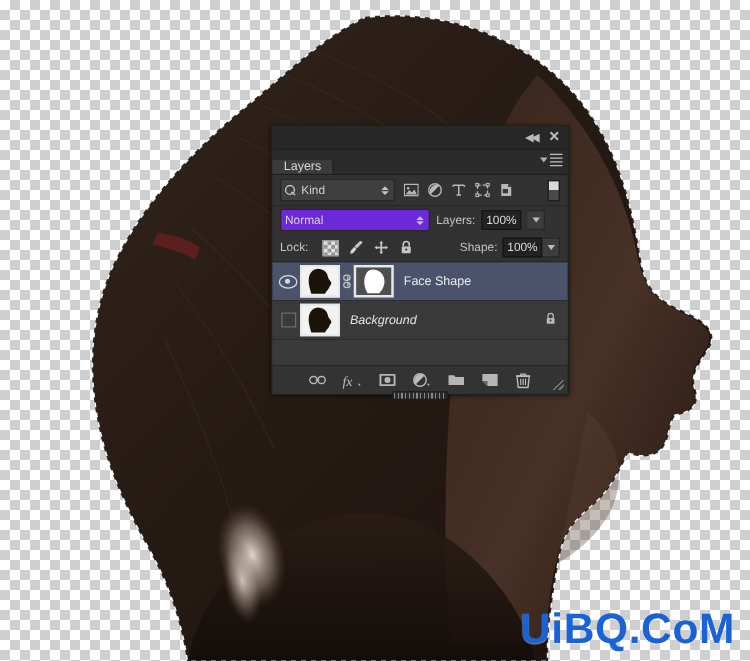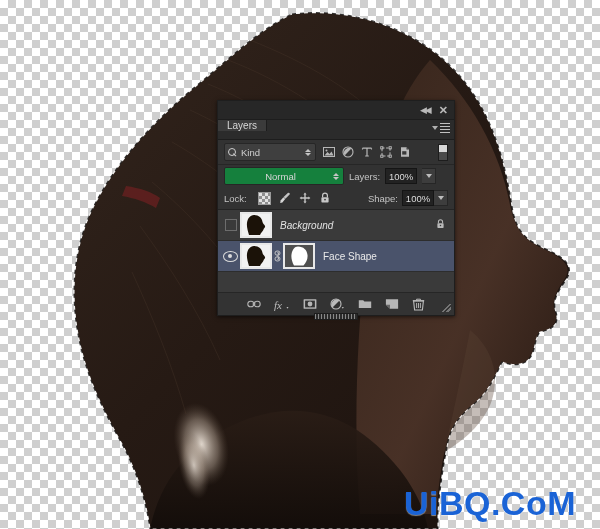--- a/index.html
+++ b/index.html
@@ -30,21 +30,21 @@
     fill:none;stroke:#202020;stroke-width:1.1;
     stroke-dasharray:4 4;opacity:.85;
   }
   .ants2{
     fill:none;stroke:#ffffff;stroke-width:1.1;
     stroke-dasharray:4 4;stroke-dashoffset:4;opacity:.9;
   }
 
   
   .watermark{
-    position:absolute;right:24px;bottom:6px;
+    position:absolute;right:12px;bottom:6px;
     font-family:"Liberation Sans", sans-serif;
     font-size:34px;font-weight:bold;letter-spacing:.5px;
     color:#1a63d6;
     text-shadow:0 1px 1px rgba(255,255,255,.5);
     user-select:none;
   }
 
   
   .panel{
     position:absolute;left:217px;top:100px;width:236px;
@@ -58,21 +58,21 @@
     height:18px;background:#272727;
     display:flex;align-items:center;justify-content:flex-end;
     padding-right:6px;gap:9px;
     border-bottom:1px solid #1d1d1d;
   }
   .tb-btn{color:#b9b9b9;font-size:10px;line-height:1;cursor:default;}
   .tb-btn.collapse{letter-spacing:-2px;font-size:9px;}
   .tb-btn.close{font-size:11px;font-weight:bold;}
 
   .panel-tabs{
-    height:19px;background:#2b2b2b;display:flex;align-items:flex-start;
+    height:19px;background:#2b2b2b;display:flex;align-items:flex-end;
     border-bottom:1px solid #1d1d1d;position:relative;
   }
   .tab{
     padding:0 9px;display:flex;align-items:center;
     background:#3b3b3b;color:#d7d7d7;font-size:10px;
     border-right:1px solid #1d1d1d;
   }
   .tabs-filler{flex:1;background:#242424;}
   .panel-menu{
     position:absolute;right:4px;top:3px;display:flex;align-items:center;gap:1px;
@@ -111,22 +111,22 @@
   .ficon{width:12px;height:12px;position:relative;opacity:.85;}
   .ficon svg{display:block;}
   .filter-toggle{
     margin-left:auto;width:8px;height:15px;border:1px solid #1d1d1d;
     background:linear-gradient(#d8d8d8 0 48%,#4a4a4a 48% 100%);
   }
 
   
   .blend-row{height:22px;background:#323232;gap:5px;}
   .blend-select{
-    width:112px;height:16px;background:#15803d;border:1px solid #262626;border-radius:2px;
-    display:flex;align-items:center;padding:0 3px;color:#d6d6d6;font-size:9.5px;text-align:center;
+    width:112px;height:16px;background:#6d28d9;border:1px solid #262626;border-radius:2px;
+    display:flex;align-items:center;padding:0 3px;color:#d6d6d6;font-size:9.5px;
   }
   .blend-select .lbl{flex:1;}
   .small-label{font-size:9.5px;color:#c3c3c3;}
   .numbox{
     width:30px;height:14px;background:#222;border:1px solid #151515;
     color:#dcdcdc;font-size:9.5px;display:flex;align-items:center;justify-content:center;
   }
   .numdrop{
     width:13px;height:14px;background:#3d3d3d;border:1px solid #262626;border-left:none;
     display:flex;align-items:center;justify-content:center;
@@ -411,20 +411,48 @@
           <span class="numbox">100%</span>
           <span class="numdrop">
               <i></i>
             </span>
         </span>
       </span>
     </div>
 
     <div class="layers-list">
 
+      <div class="layer-row selected">
+        <span class="eye-cell">
+          <span class="eye"></span>
+        </span>
+        <span class="thumb">
+          <svg width="28" height="22" viewBox="0 0 28 22">
+            <rect width="28" height="22" fill="#f2f2f2"></rect>
+            <path d="M12 1 C17 1, 20 4, 20.5 8 C21 10, 22.5 10.5, 23 12 C23.5 13.5, 22 14, 21.5 15.5
+                     C21 17.5, 19 18.5, 18 21 L7 21 C6 17, 4.5 13, 5 9 C5.5 4.5, 8 1.5, 12 1 Z" fill="#1b1208"></path>
+          </svg>
+        </span>
+        <span class="link-ico">
+          <svg width="9" height="12" viewBox="0 0 9 12">
+              <path d="M4.5 2.2 A1.8 1.8 0 0 1 4.5 5.4 M4.5 6.6 A1.8 1.8 0 0 1 4.5 9.8" fill="none" stroke="#cfcfcf" stroke-width="1.1"></path>
+              <rect x="2" y="1" width="5" height="4.2" rx="2.1" fill="none" stroke="#cfcfcf" stroke-width="1"></rect>
+              <rect x="2" y="6.8" width="5" height="4.2" rx="2.1" fill="none" stroke="#cfcfcf" stroke-width="1"></rect>
+            </svg>
+        </span>
+        <span class="mask-thumb">
+          <svg width="28" height="22" viewBox="0 0 28 22">
+            <rect width="28" height="22" fill="#4e4e4e"></rect>
+            <path d="M13 1.5 C18.5 1.5, 22 5, 22.5 10 C23 14, 21 18, 18.5 20.5 L9 20.5
+                     C7 17, 6 13, 6.5 9.5 C7.2 4.8, 9.5 1.5, 13 1.5 Z" fill="#ffffff"></path>
+          </svg>
+        </span>
+        <span class="layer-name">Face Shape</span>
+      </div>
+
       <div class="layer-row unsel">
         <span class="eye-cell">
           <span class="eye-empty"></span>
         </span>
         <span class="thumb">
           <svg width="28" height="22" viewBox="0 0 28 22">
             <rect width="28" height="22" fill="#f2f2f2"></rect>
             <path d="M12 1 C17 1, 20 4, 20.5 8 C21 10, 22.5 10.5, 23 12 C23.5 13.5, 22 14, 21.5 15.5
                      C21 17.5, 19 18.5, 18 21 L7 21 C6 17, 4.5 13, 5 9 C5.5 4.5, 8 1.5, 12 1 Z" fill="#1b1208"></path>
           </svg>
@@ -432,48 +460,20 @@
         <span class="layer-name italic">Background</span>
         <span class="lock-badge">
           <svg width="11" height="12" viewBox="0 0 12 12">
               <path d="M3.7 5.3 V3.7 A2.3 2.3 0 0 1 8.3 3.7 V5.3" fill="none" stroke="#d0d0d0" stroke-width="1.1"></path>
               <rect x="2.6" y="5.3" width="6.8" height="5.1" rx="0.8" fill="#d0d0d0"></rect>
               <circle cx="6" cy="7.6" r="0.85" fill="#3a3a3a"></circle>
             </svg>
         </span>
       </div>
 
-      <div class="layer-row selected">
-        <span class="eye-cell">
-          <span class="eye"></span>
-        </span>
-        <span class="thumb">
-          <svg width="28" height="22" viewBox="0 0 28 22">
-            <rect width="28" height="22" fill="#f2f2f2"></rect>
-            <path d="M12 1 C17 1, 20 4, 20.5 8 C21 10, 22.5 10.5, 23 12 C23.5 13.5, 22 14, 21.5 15.5
-                     C21 17.5, 19 18.5, 18 21 L7 21 C6 17, 4.5 13, 5 9 C5.5 4.5, 8 1.5, 12 1 Z" fill="#1b1208"></path>
-          </svg>
-        </span>
-        <span class="link-ico">
-          <svg width="9" height="12" viewBox="0 0 9 12">
-              <path d="M4.5 2.2 A1.8 1.8 0 0 1 4.5 5.4 M4.5 6.6 A1.8 1.8 0 0 1 4.5 9.8" fill="none" stroke="#cfcfcf" stroke-width="1.1"></path>
-              <rect x="2" y="1" width="5" height="4.2" rx="2.1" fill="none" stroke="#cfcfcf" stroke-width="1"></rect>
-              <rect x="2" y="6.8" width="5" height="4.2" rx="2.1" fill="none" stroke="#cfcfcf" stroke-width="1"></rect>
-            </svg>
-        </span>
-        <span class="mask-thumb">
-          <svg width="28" height="22" viewBox="0 0 28 22">
-            <rect width="28" height="22" fill="#4e4e4e"></rect>
-            <path d="M13 1.5 C18.5 1.5, 22 5, 22.5 10 C23 14, 21 18, 18.5 20.5 L9 20.5
-                     C7 17, 6 13, 6.5 9.5 C7.2 4.8, 9.5 1.5, 13 1.5 Z" fill="#ffffff"></path>
-          </svg>
-        </span>
-        <span class="layer-name">Face Shape</span>
-      </div>
-
       <div class="list-filler"></div>
     </div>
 
     <div class="panel-bottom">
       <span class="bt-ico">
         <svg width="14" height="12" viewBox="0 0 14 12">
             <path d="M5.5 6 H8.5" stroke="#c6c6c6" stroke-width="1.1"></path>
             <rect x="0.8" y="3.2" width="6" height="5.6" rx="2.8" fill="none" stroke="#c6c6c6" stroke-width="1.1"></rect>
             <rect x="7.2" y="3.2" width="6" height="5.6" rx="2.8" fill="none" stroke="#c6c6c6" stroke-width="1.1"></rect>
           </svg>

